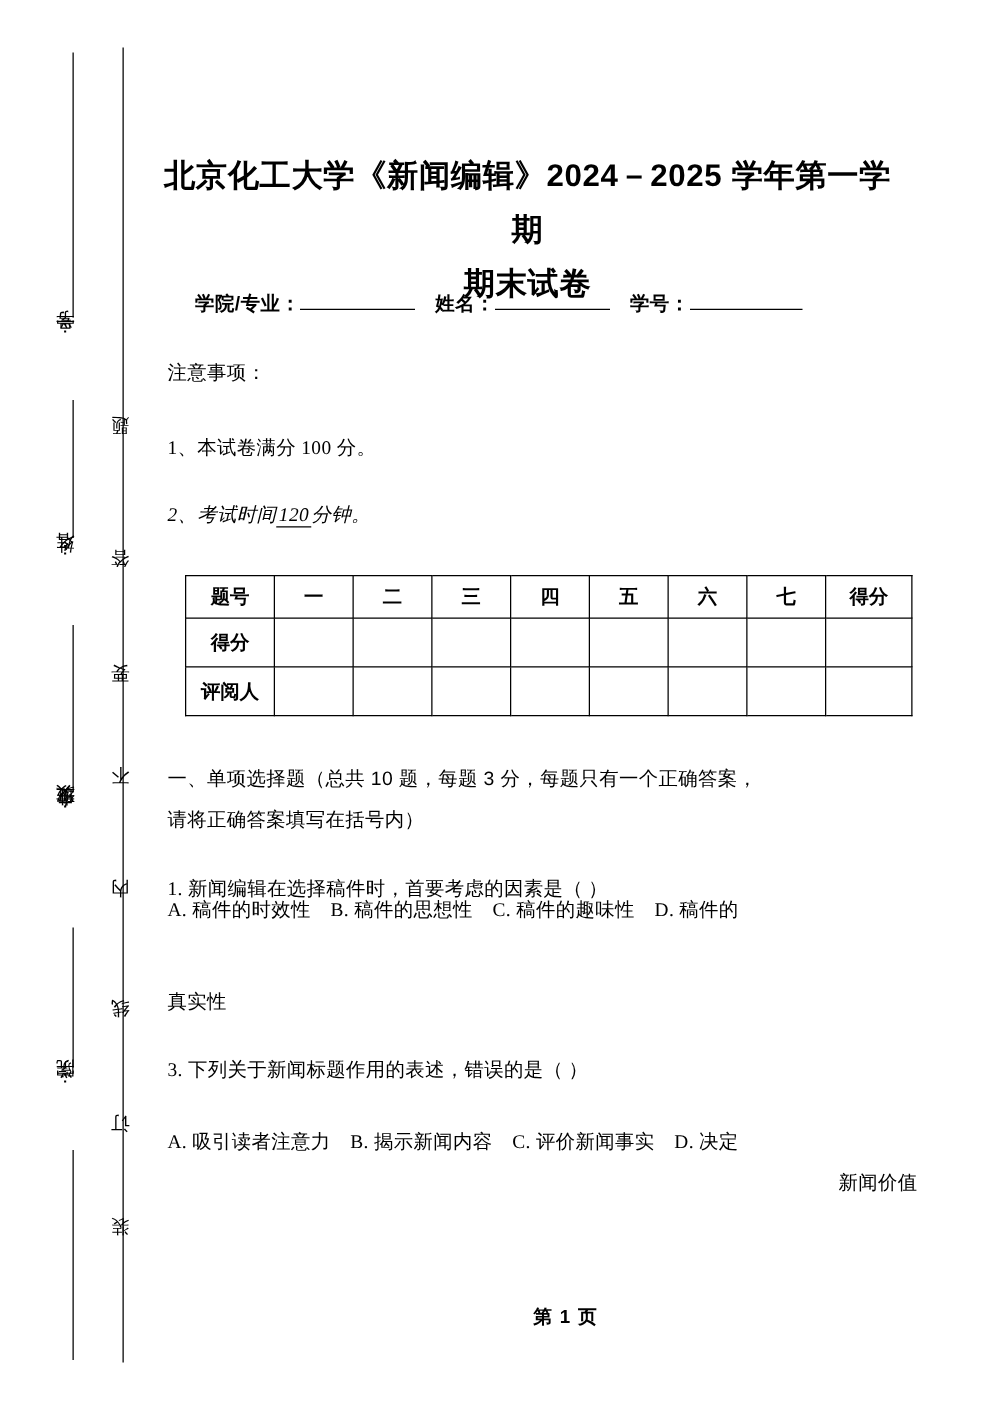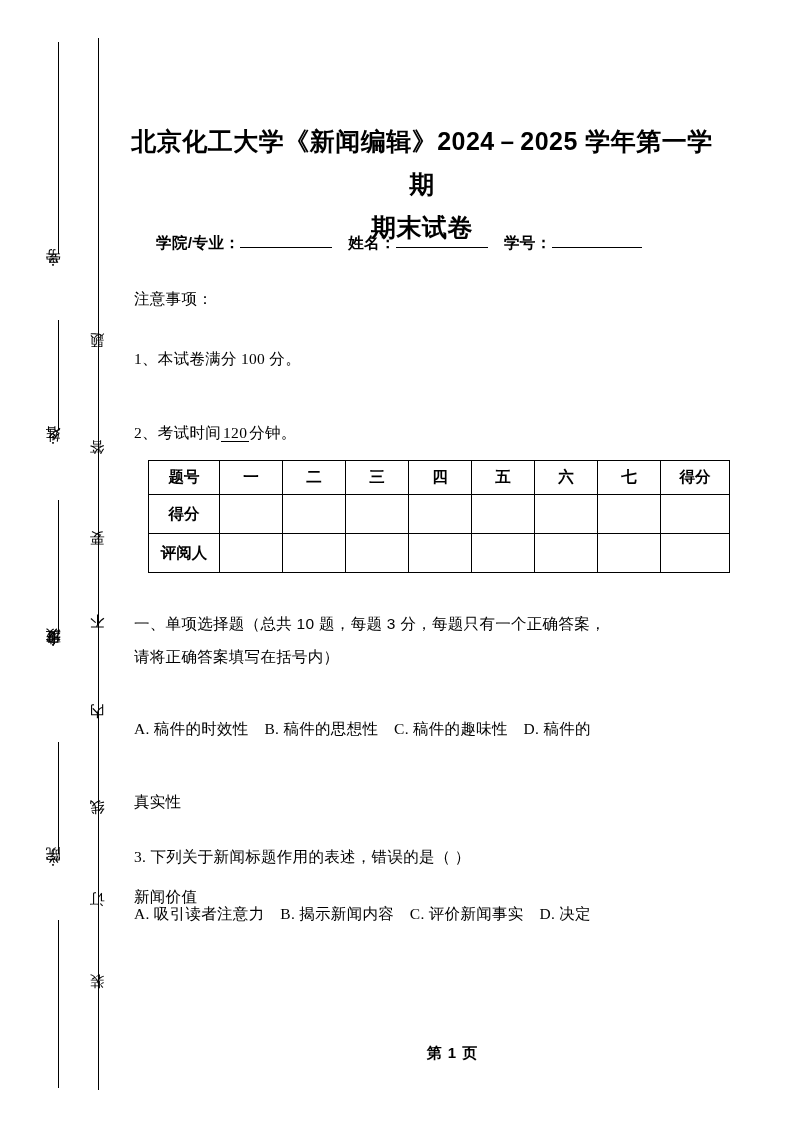--- a/index.html
+++ b/index.html
@@ -192,21 +192,21 @@
     </h1>
 
     <div id="info-line">
       <span>学院/专业：</span><span class="blank b1"></span><span class="gap-s"></span><span>姓名：</span><span class="blank b2"></span><span class="gap-s"></span><span>学号：</span><span class="blank b3"></span>
     </div>
 
     <div class="para serif" style="top:282px;">注意事项：</div>
 
     <div class="para serif" style="top:342px;">1、本试卷满分 100 分。</div>
 
-    <div class="para serif" style="top:416px;">
+    <div class="para serif" style="top:396px;font-style:italic;">
       <span>2、考试时间</span><span class="u">120</span><span>分钟。</span>
     </div>
 
     <table id="score-table">
       <tbody>
         <tr class="r-head">
           <td class="col-head">题号</td>
           <td class="col-n">一</td>
           <td class="col-n">二</td>
           <td class="col-n">三</td>
@@ -237,22 +237,23 @@
           <td></td>
           <td></td>
           <td></td>
         </tr>
       </tbody>
     </table>
 
     <div class="para" style="top:607px;">一、单项选择题（总共 10 题，每题 3 分，每题只有一个正确答案，</div>
     <div class="para" style="top:640px;">请将正确答案填写在括号内）</div>
 
+    <div class="para serif" style="top:695px;">1. 新闻编辑在选择稿件时，首要考虑的因素是（  ）</div>
     <div class="para serif" style="top:712px;">A. 稿件的时效性　B. 稿件的思想性　C. 稿件的趣味性　D. 稿件的</div>
     <div class="para serif" style="top:785px;">真实性</div>
 
     <div class="para serif" style="top:840px;">3. 下列关于新闻标题作用的表述，错误的是（  ）</div>
     <div class="para serif" style="top:897px;">A. 吸引读者注意力　B. 揭示新闻内容　C. 评价新闻事实　D. 决定</div>
-    <div class="para serif" style="top:880px;">新闻价值</div>
+    <div class="para serif" style="top:930px;text-align:right;">新闻价值</div>
 
     <div id="footer">第 1 页</div>
   </div>
 </div>
 
 </body></html>

